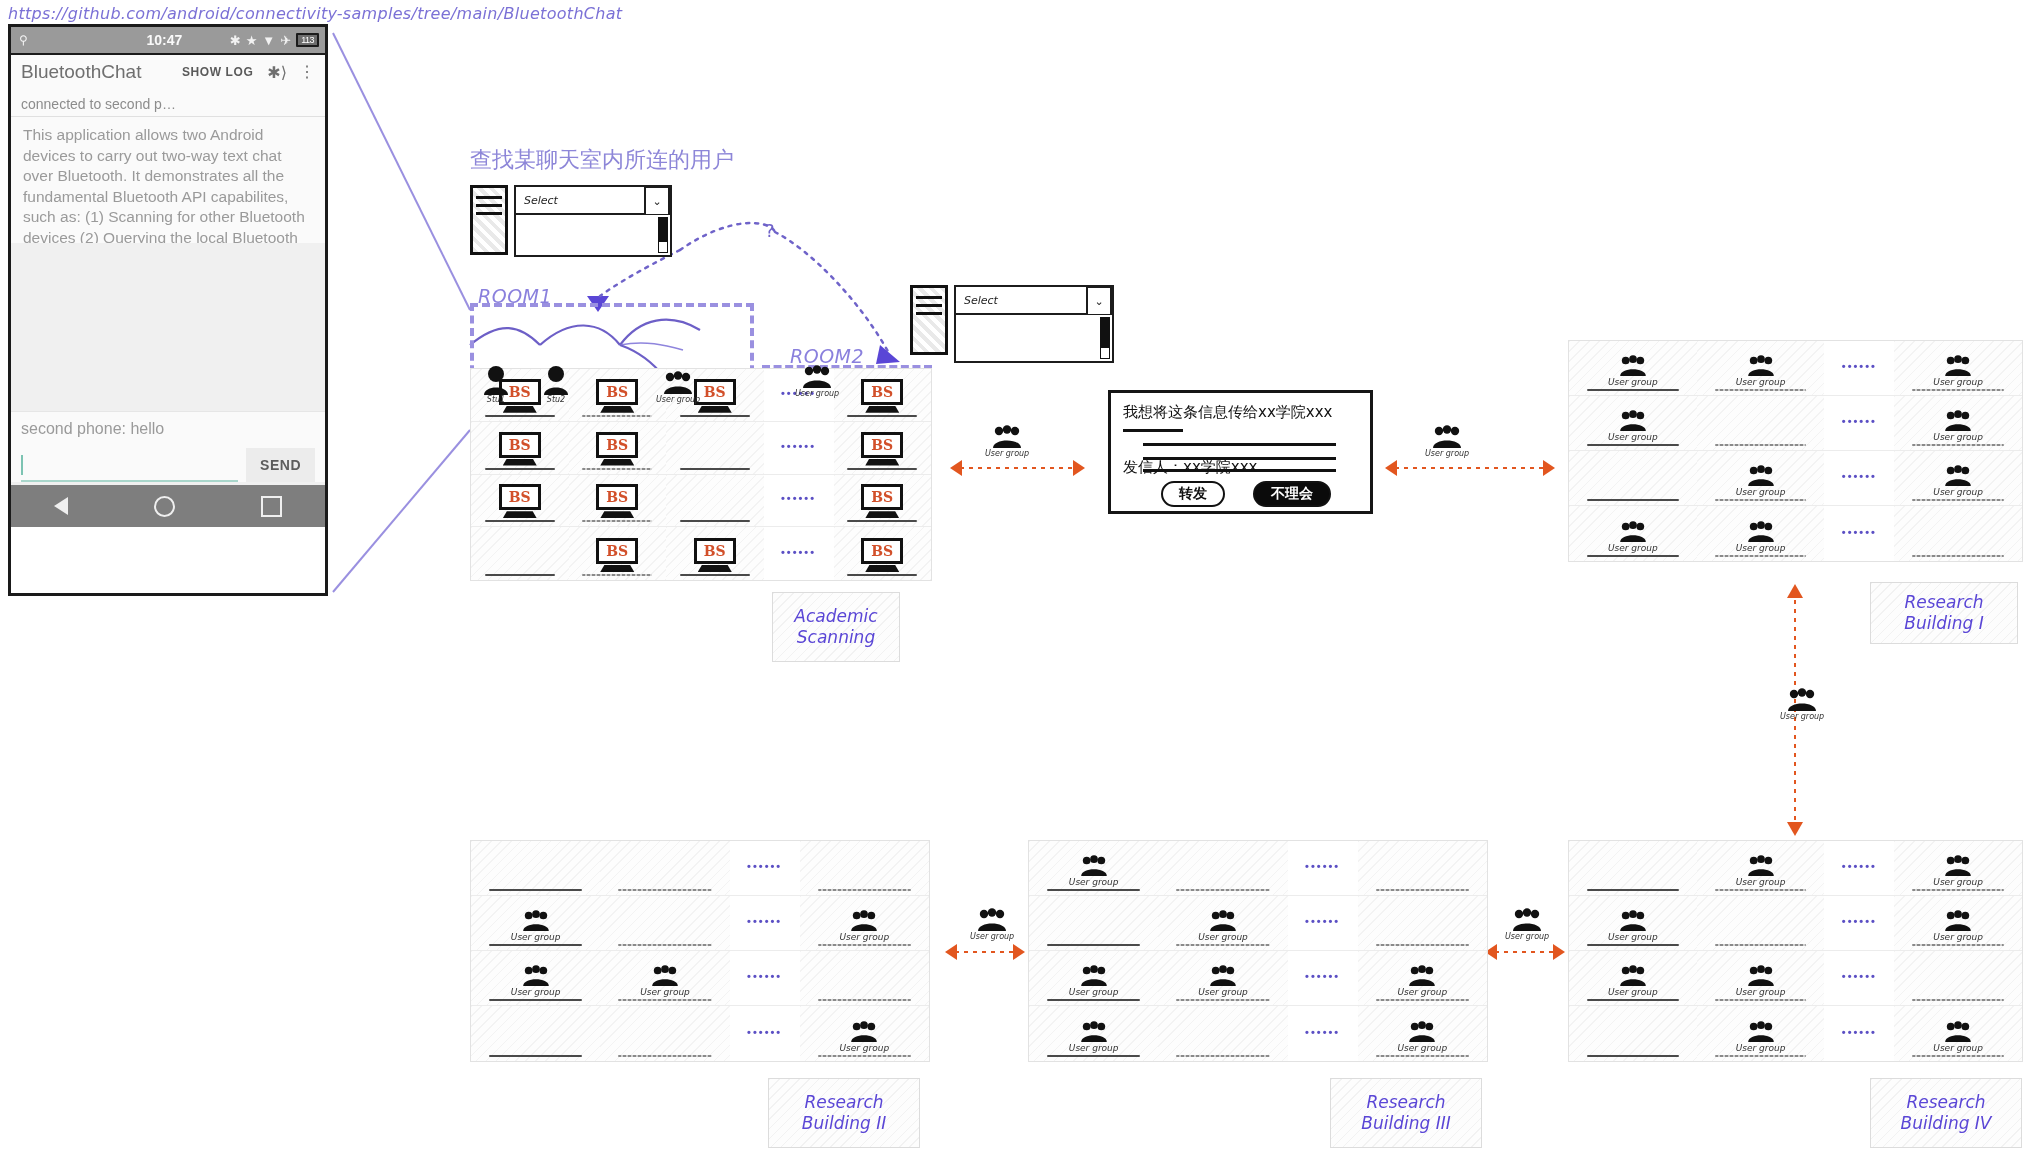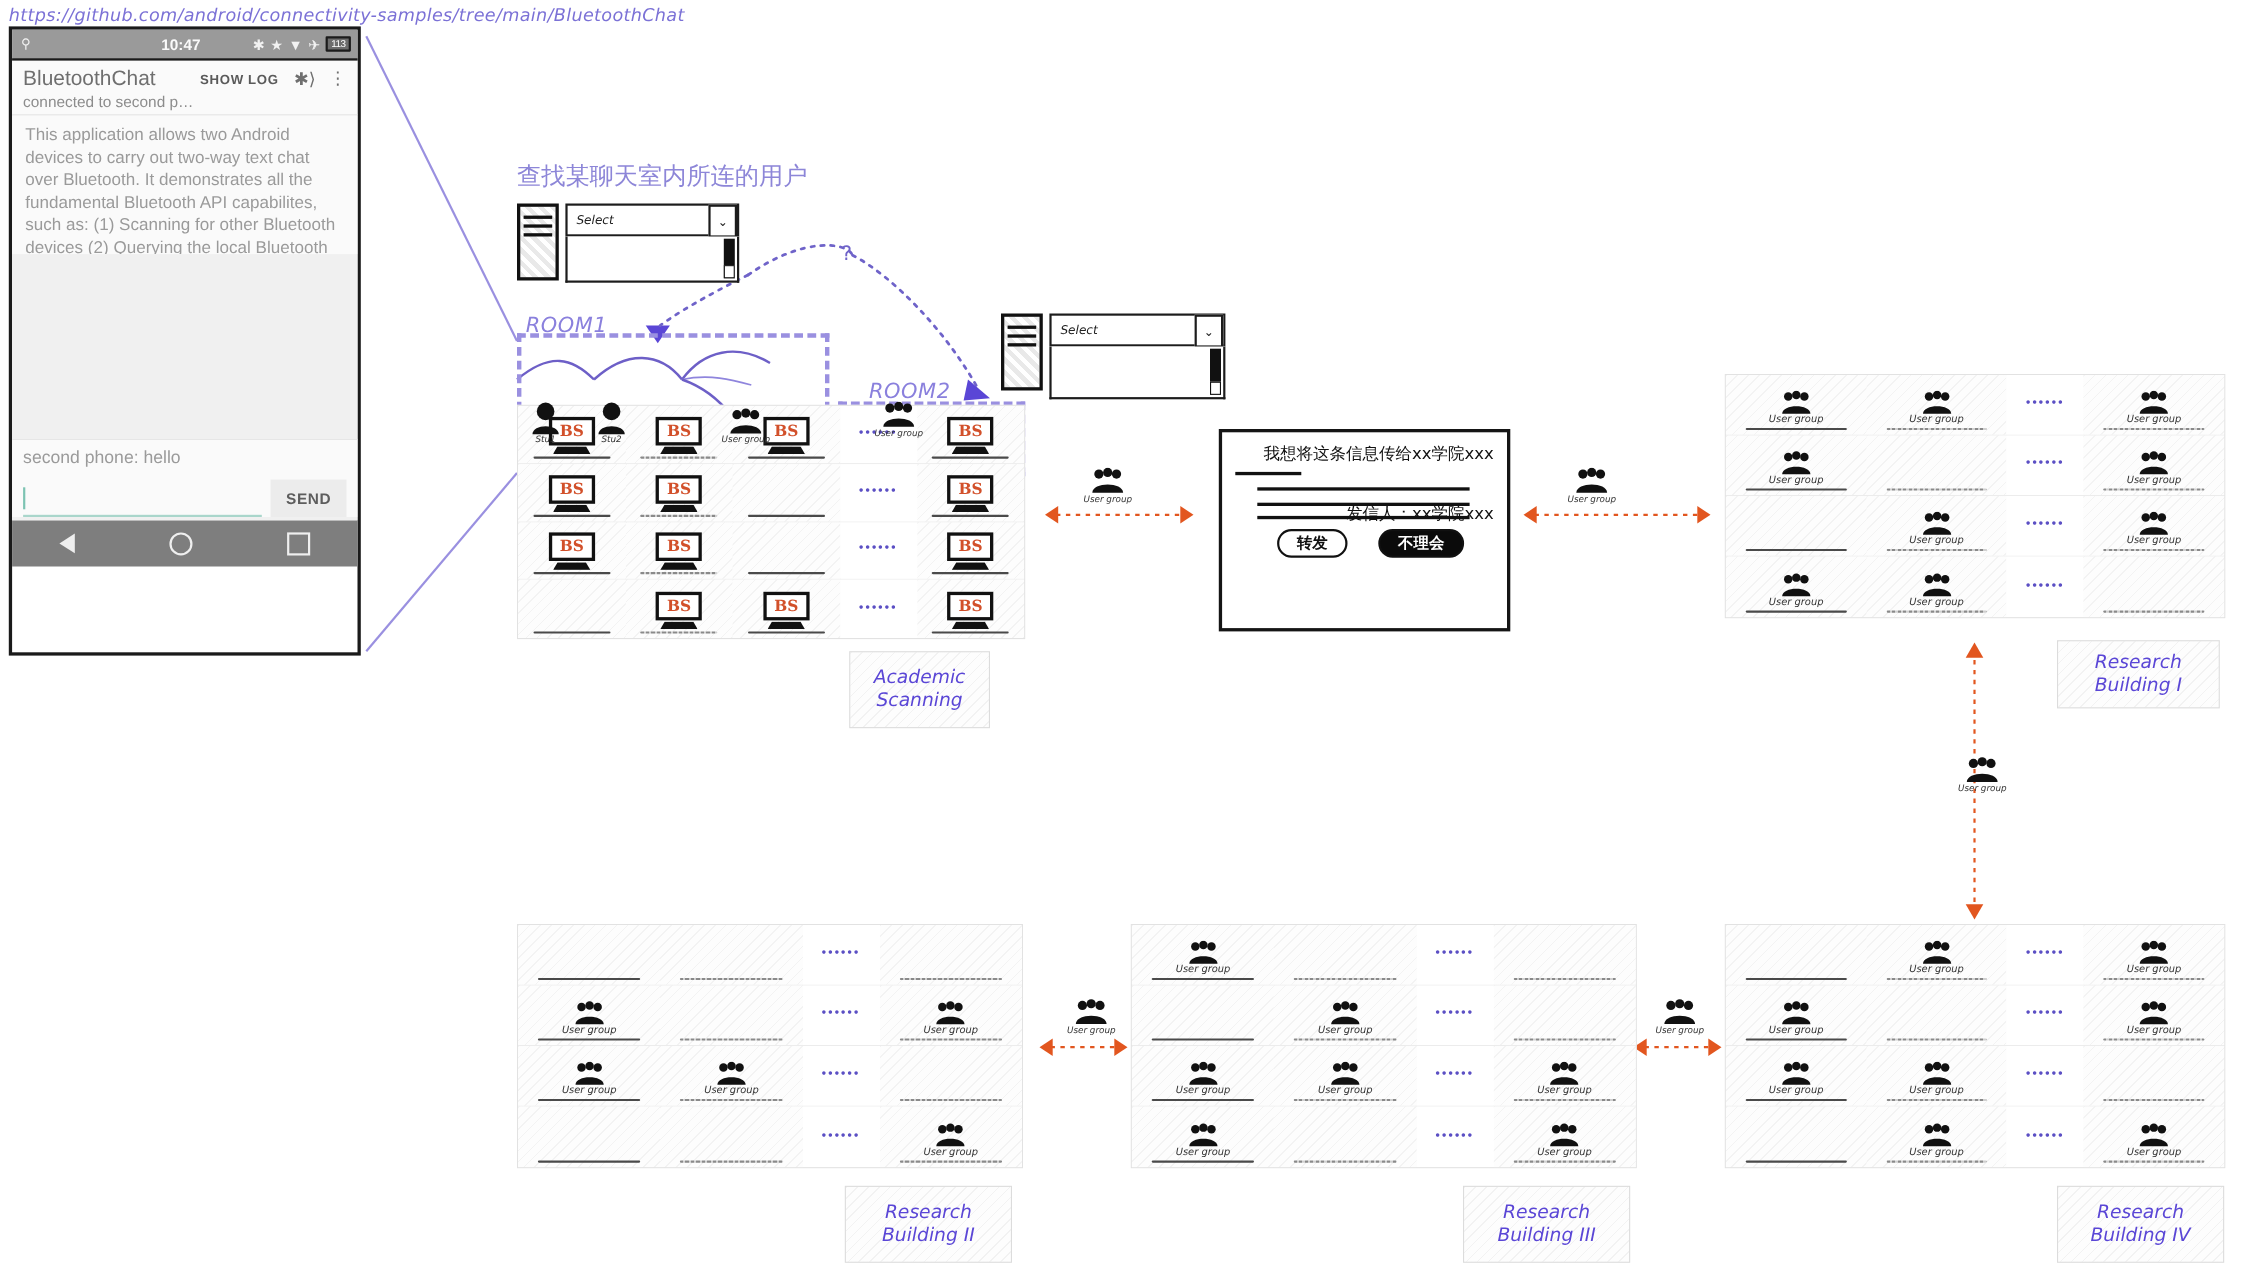--- a/index.html
+++ b/index.html
@@ -36,21 +36,21 @@
   .ps-icons{position:absolute;right:6px;display:flex;align-items:center;gap:5px;font-size:13px;}
   .batt{border:2px solid #1b1b1b;background:#6d6d6d;color:#fff;font-size:9px;
     padding:0 3px;border-radius:1px;letter-spacing:-.5px;}
   .phone-appbar{background:#fafafa;padding:6px 10px 4px 10px;border-bottom:1px solid #e0e0e0;}
   .pa-row{display:flex;align-items:center;}
   .pa-title{font-size:19px;color:#6f6f6f;flex:0 0 auto;}
   .pa-spacer{flex:1;}
   .pa-log{font-size:12px;color:#5a5a5a;letter-spacing:.6px;font-weight:bold;margin-right:14px;}
   .pa-bt{color:#6f6f6f;font-size:16px;margin-right:12px;}
   .pa-dots{color:#6f6f6f;font-size:16px;line-height:.7;}
-  .pa-sub{font-size:14px;color:#8c8c8c;margin-top:1px;}
+  .pa-sub{font-size:14px;color:#8c8c8c;margin-top:13px;}
   .phone-body{background:#f0f0f0;height:368px;position:relative;overflow:hidden;}
   .chat-card{background:#fafafa;padding:8px 12px 0 12px;height:118px;overflow:hidden;}
   .chat-msg{color:#9a9a9a;font-size:15.5px;line-height:1.33;}
   .phone-input{background:#fafafa;padding:8px 10px 0 10px;border-top:1px solid #e6e6e6;}
   .pi-msg{color:#9a9a9a;font-size:16px;margin-bottom:10px;}
   .pi-row{display:flex;align-items:flex-end;gap:8px;}
   .pi-field{flex:1;border-bottom:2px solid #a9d6cb;height:27px;position:relative;}
   .pi-caret{position:absolute;left:0;top:2px;width:2px;height:20px;background:#7cc3b2;}
   .pi-send{background:#ececec;color:#5d5d5d;font-size:14px;letter-spacing:.5px;
     padding:9px 14px;font-weight:bold;}
@@ -473,21 +473,21 @@
     <g fill="#111">
         <circle cx="8" cy="6" r="4.2"></circle>
         <circle cx="16" cy="4.5" r="4.2"></circle>
         <circle cx="24" cy="6" r="4.2"></circle>
     <path d="M2 23 C2 13,30 13,30 23 Z"></path>
       </g>
   </svg>
   <span class="ug-label">User group</span>
 </div>
 
-<div class="abs dialog" style="left:1108px;top:390px;width:265px;height:184px;text-align:right;">
+<div class="abs dialog" style="left:1108px;top:390px;width:265px;height:124px;">
   <div class="dlg-title">我想将这条信息传给xx学院xxx</div>
   <div class="dlg-rule short"></div>
   <div class="dlg-rule long"></div>
   <div class="dlg-rule long"></div>
   <div class="dlg-rule long" style="margin-top:9px"></div>
   <div class="dlg-from" style="margin-top:-14px">发信人：xx学院xxx</div>
   <div class="dlg-btns">
     <div class="btn-fwd">转发</div>
     <div class="btn-ign">不理会</div>
   </div>

